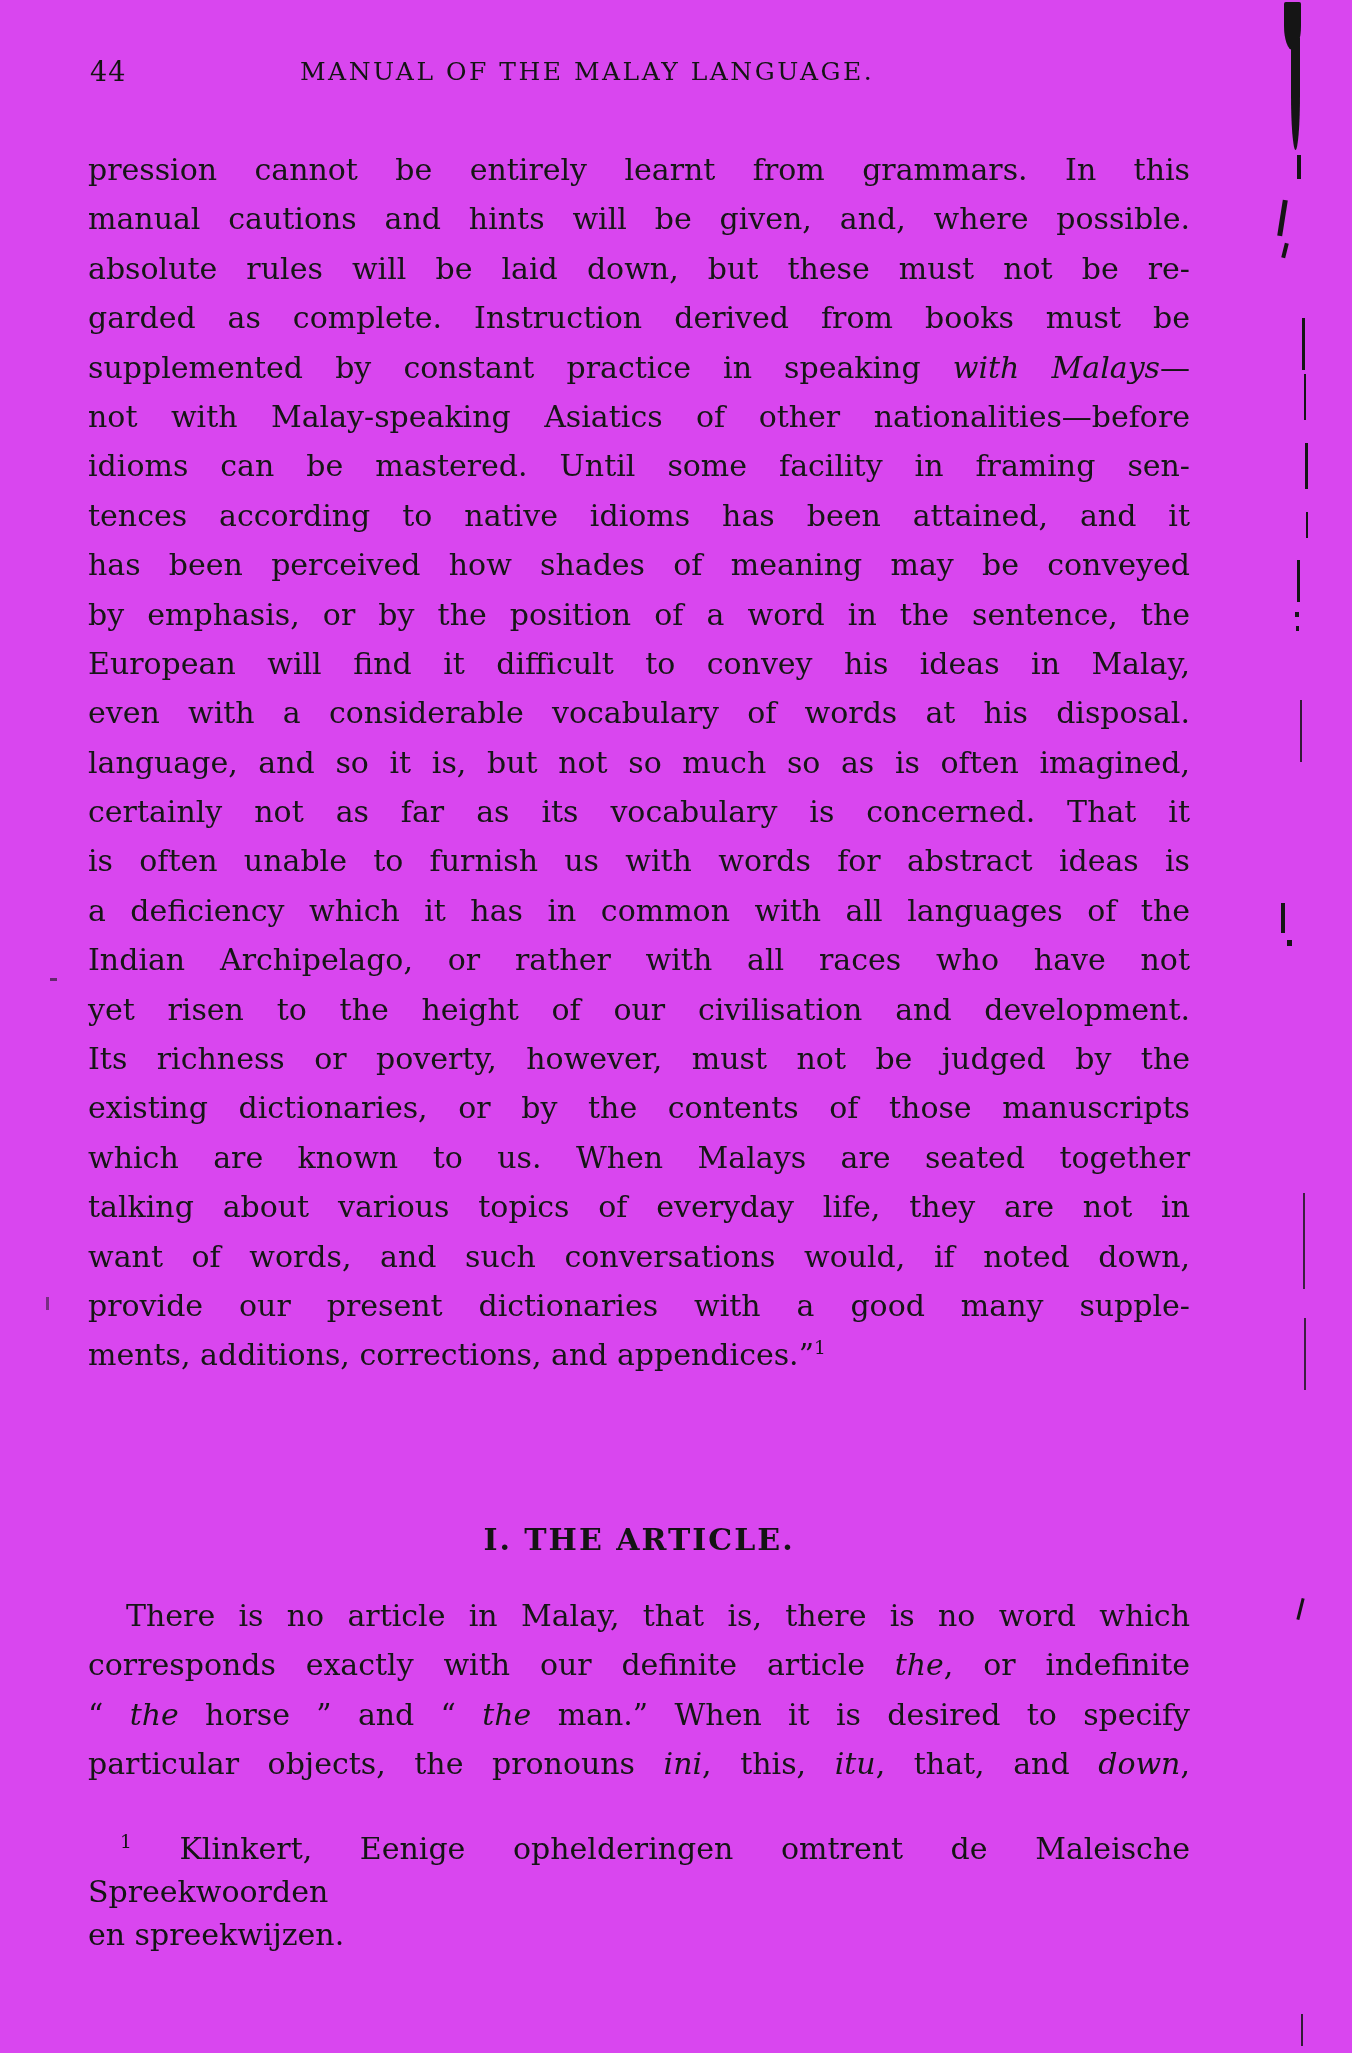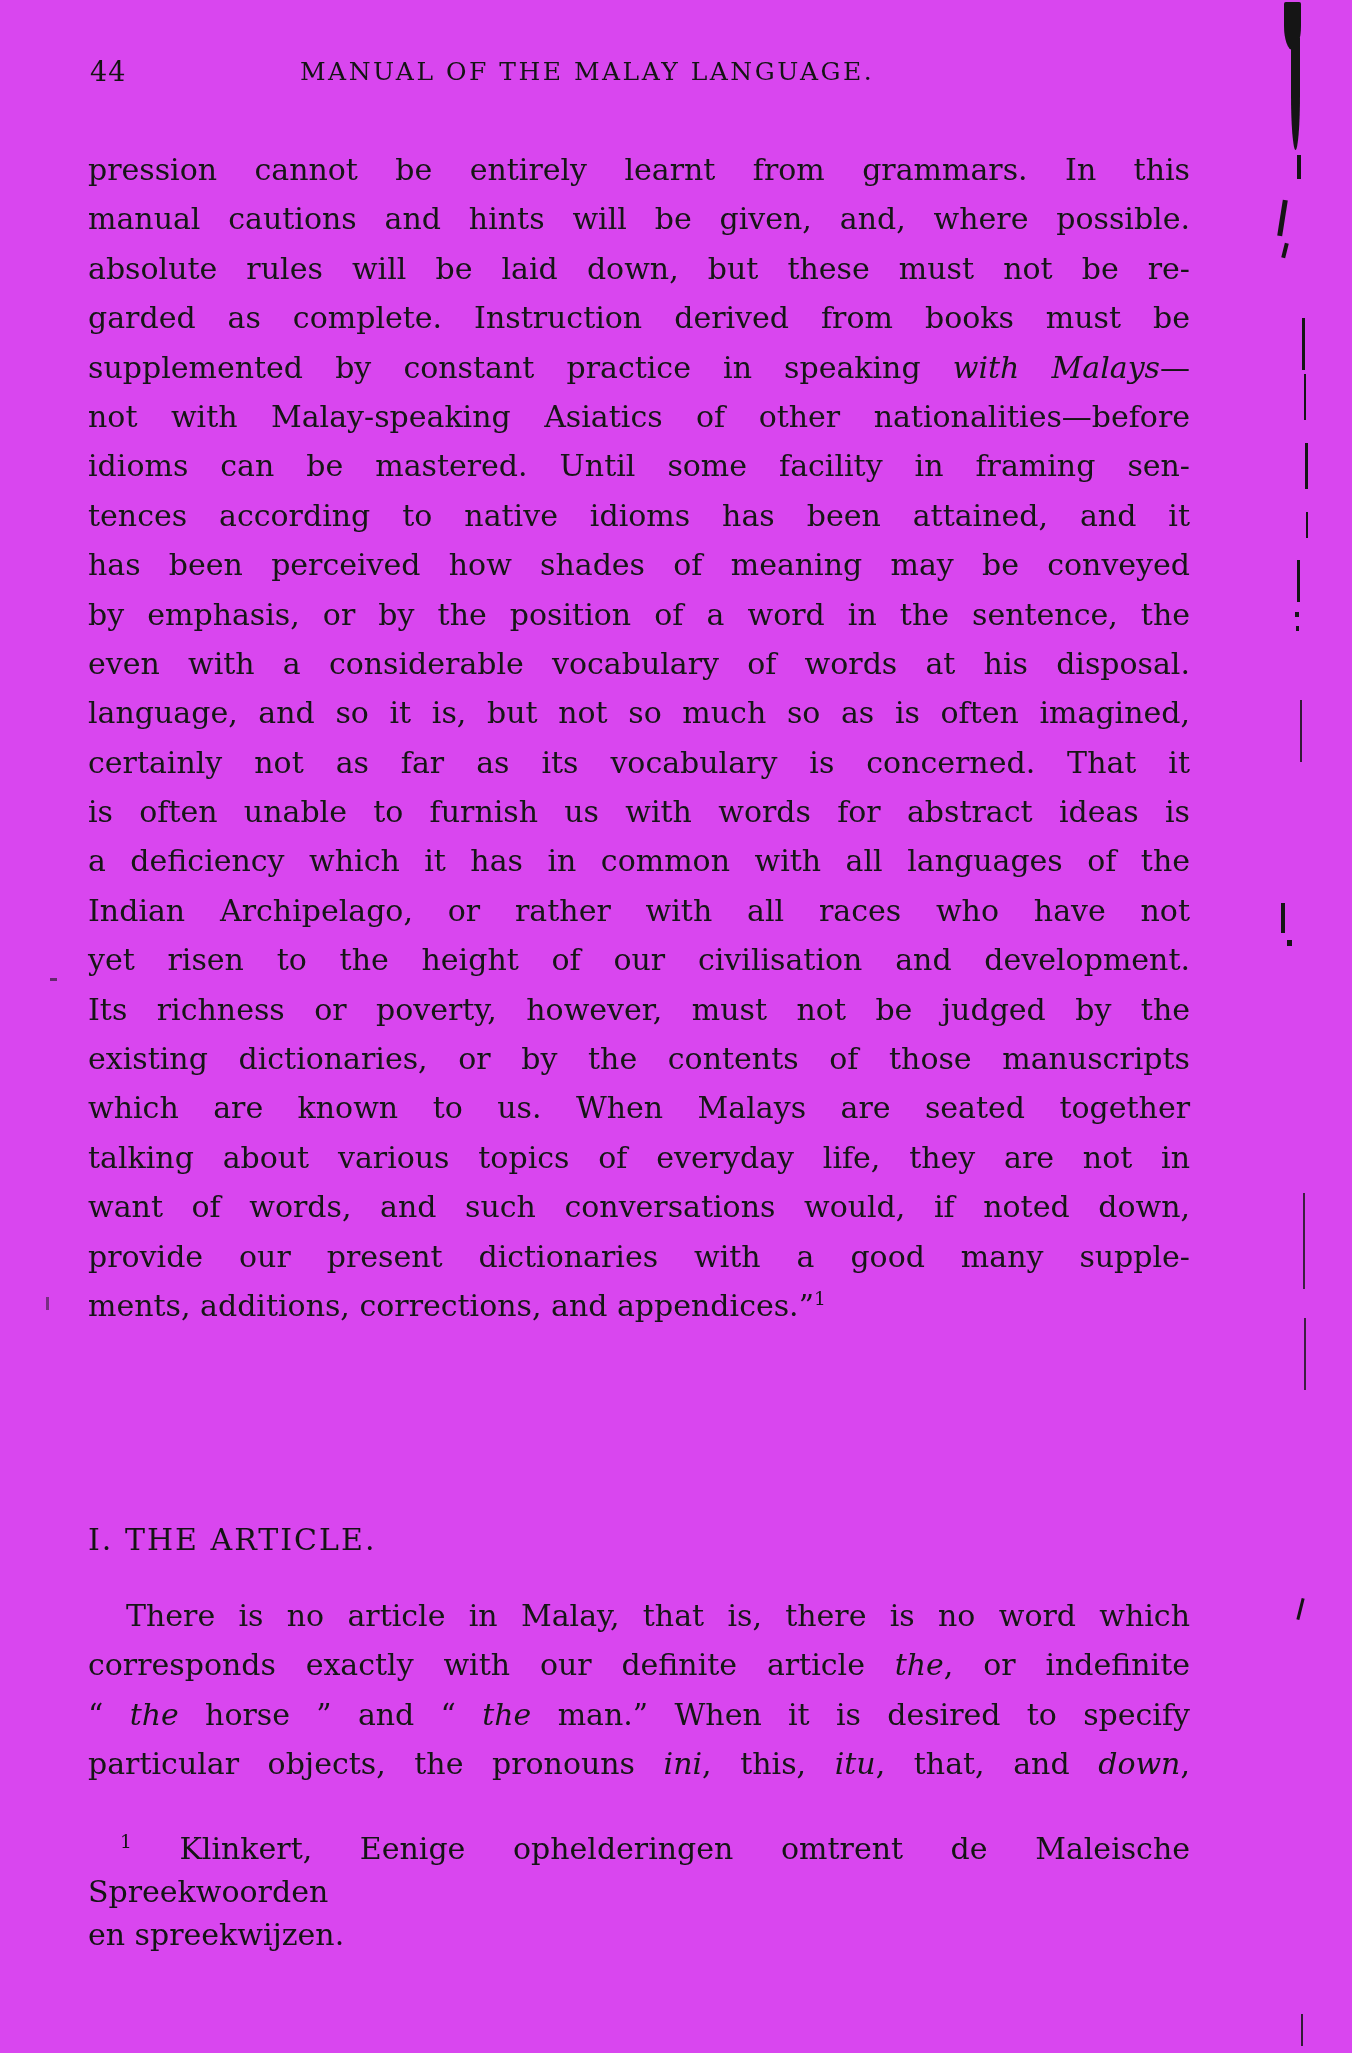--- a/index.html
+++ b/index.html
@@ -39,21 +39,22 @@
     text-align: justify;
     text-align-last: justify;
     white-space: normal;
     color: #161616;
   }
   .no-last-justify .line:last-child { text-align-last: left; }
   .indent-first .line:first-child { text-indent: 38px; }
   sup { font-size: 62%; vertical-align: super; line-height: 0; }
   .section-heading {
     position: absolute; left: 0; top: 1521px; width: 1102px;
-    font-size: 30px; font-weight: normal; letter-spacing: 2px;
+    text-align: center;
+    font-size: 30px; font-weight: bold; letter-spacing: 2px;
     line-height: 38px;
   }
   .footnote { position: absolute; left: 0; top: 1827px; width: 1102px; }
   .fn-line {
     font-size: 30px;
     line-height: 43px;
     text-align: justify;
     text-align-last: justify;
   }
   .fn-line.fn-first { text-indent: 32px; }
@@ -98,20 +99,21 @@
         <div class="line">pression cannot be entirely learnt from grammars.  In this</div>
         <div class="line">manual cautions and hints will be given, and, where possible.</div>
         <div class="line">absolute rules will be laid down, but these must not be re-</div>
         <div class="line">garded as complete.  Instruction derived from books must be</div>
         <div class="line">supplemented by constant practice in speaking <i>with Malays</i>—</div>
         <div class="line">not with Malay-speaking Asiatics of other nationalities—before</div>
         <div class="line">idioms can be mastered.  Until some facility in framing sen-</div>
         <div class="line">tences according to native idioms has been attained, and it</div>
         <div class="line">has been perceived how shades of meaning may be conveyed</div>
         <div class="line">by emphasis, or by the position of a word in the sentence, the</div>
+        <div class="line">European will find it difficult to convey his ideas in Malay,</div>
         <div class="line">even with a considerable vocabulary of words at his disposal.</div>
         <div class="line">language, and so it is, but not so much so as is often imagined,</div>
         <div class="line">certainly not as far as its vocabulary is concerned.  That it</div>
         <div class="line">is often unable to furnish us with words for abstract ideas is</div>
         <div class="line">a deficiency which it has in common with all languages of the</div>
         <div class="line">Indian Archipelago, or rather with all races who have not</div>
         <div class="line">yet risen to the height of our civilisation and development.</div>
         <div class="line">Its richness or poverty, however, must not be judged by the</div>
         <div class="line">existing dictionaries, or by the contents of those manuscripts</div>
         <div class="line">which are known to us.  When Malays are seated together</div>

